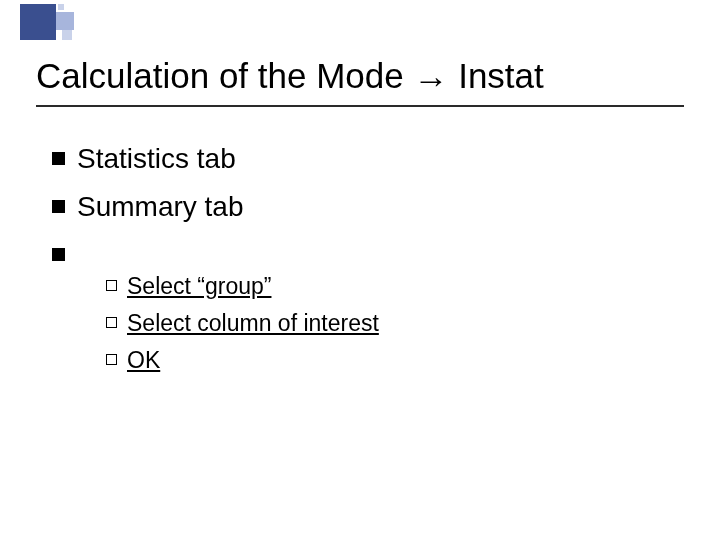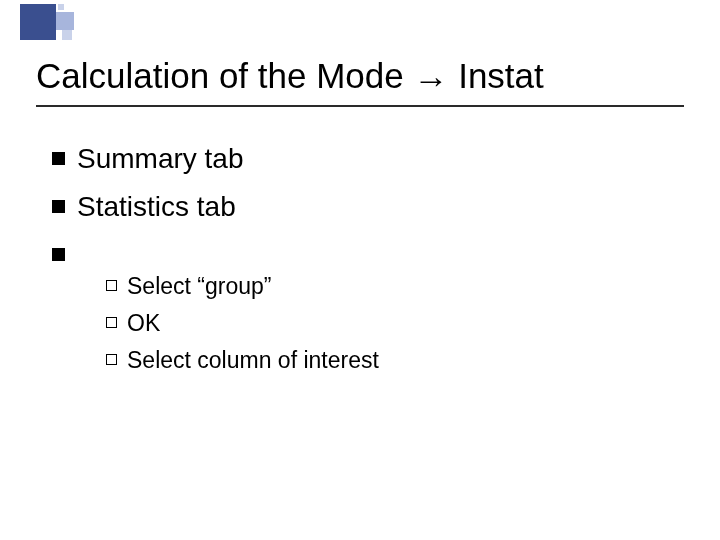--- a/index.html
+++ b/index.html
@@ -98,20 +98,21 @@
     height: 13px;
     background: #000;
     flex: 0 0 13px;
     margin-top: 12px;
     margin-right: 12px;
   }
 
   .sublist {
     margin-top: 6px;
     margin-left: 54px;
+    text-decoration: underline;
   }
   .lvl2 {
     display: flex;
     align-items: flex-start;
     margin-bottom: 6px;
     font-size: 23px;
     line-height: 1.35;
   }
   .lvl2 .bullet {
     width: 11px;
@@ -142,39 +143,39 @@
 
   <div class="title">
     <span>Calculation of the Mode </span><span class="arrow">→</span><span> Instat</span>
   </div>
   <div class="underline"></div>
 
   <div class="body">
 
     <div class="lvl1">
       <span class="bullet"></span>
-      <span>Summary tab</span>
+      <span>Statistics tab</span>
     </div>
     <div class="lvl1">
       <span class="bullet"></span>
-      <span>Statistics tab</span>
+      <span>Summary tab</span>
     </div>
     <div class="lvl1">
       <span class="bullet"></span>
     </div>
 
     <div class="sublist">
       <div class="lvl2">
         <span class="bullet"></span>
         <span>Select “group”</span>
       </div>
       <div class="lvl2">
         <span class="bullet"></span>
-        <span>OK</span>
+        <span>Select column of interest</span>
       </div>
       <div class="lvl2">
         <span class="bullet"></span>
-        <span>Select column of interest</span>
+        <span>OK</span>
       </div>
     </div>
 
   </div>
 </div>
 
 </body></html>

